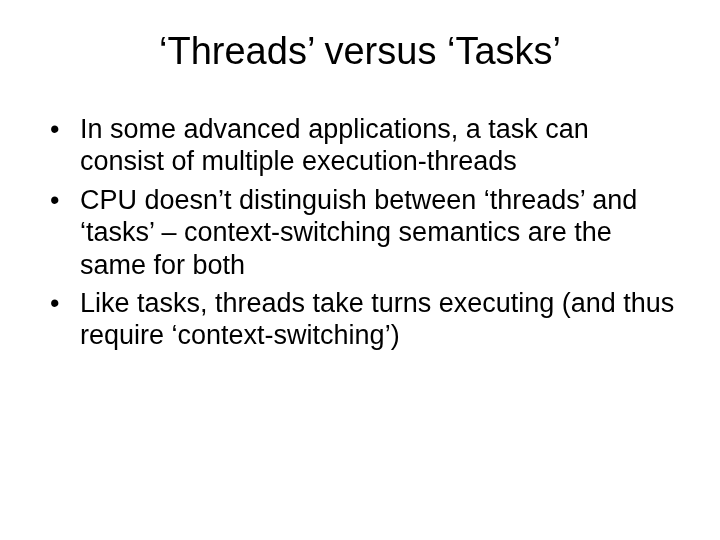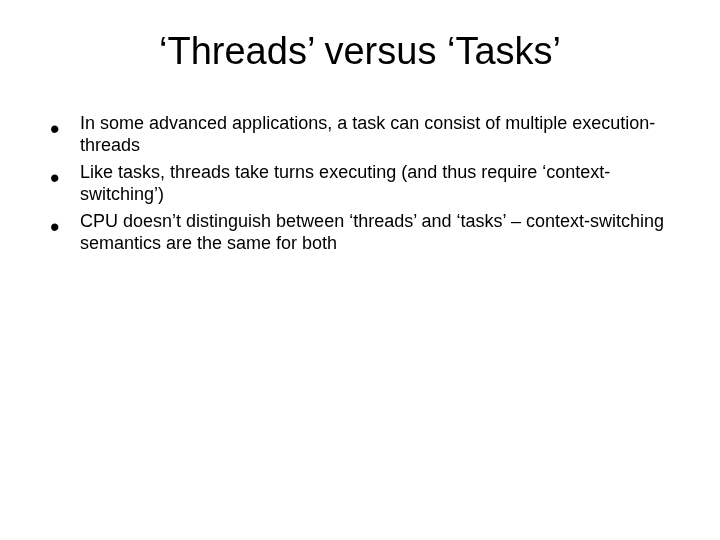--- a/index.html
+++ b/index.html
@@ -23,36 +23,36 @@
     margin: 10px 0 40px 0;
     font-weight: normal;
   }
   ul.bullets {
     list-style: none;
     padding: 0;
     margin: 0 0 0 10px;
   }
   ul.bullets li {
     position: relative;
-    font-size: 18px;
+    font-size: 27px;
     line-height: 1.2;
     padding-left: 30px;
     margin-bottom: 6px;
   }
   ul.bullets li::before {
     content: "•";
     position: absolute;
     left: 0;
     top: 0;
     font-size: 27px;
   }
 </style>
 </head>
 <body>
 
 <div class="slide">
   <h1 class="title">‘Threads’ versus ‘Tasks’</h1>
   <ul class="bullets">
     <li>In some advanced applications, a task can consist of multiple execution-threads</li>
+    <li>CPU doesn’t distinguish between ‘threads’ and ‘tasks’ – context-switching semantics are the same for both</li>
     <li>Like tasks, threads take turns executing (and thus require ‘context-switching’)</li>
-    <li>CPU doesn’t distinguish between ‘threads’ and ‘tasks’ – context-switching semantics are the same for both</li>
   </ul>
 </div>
 
 </body></html>

